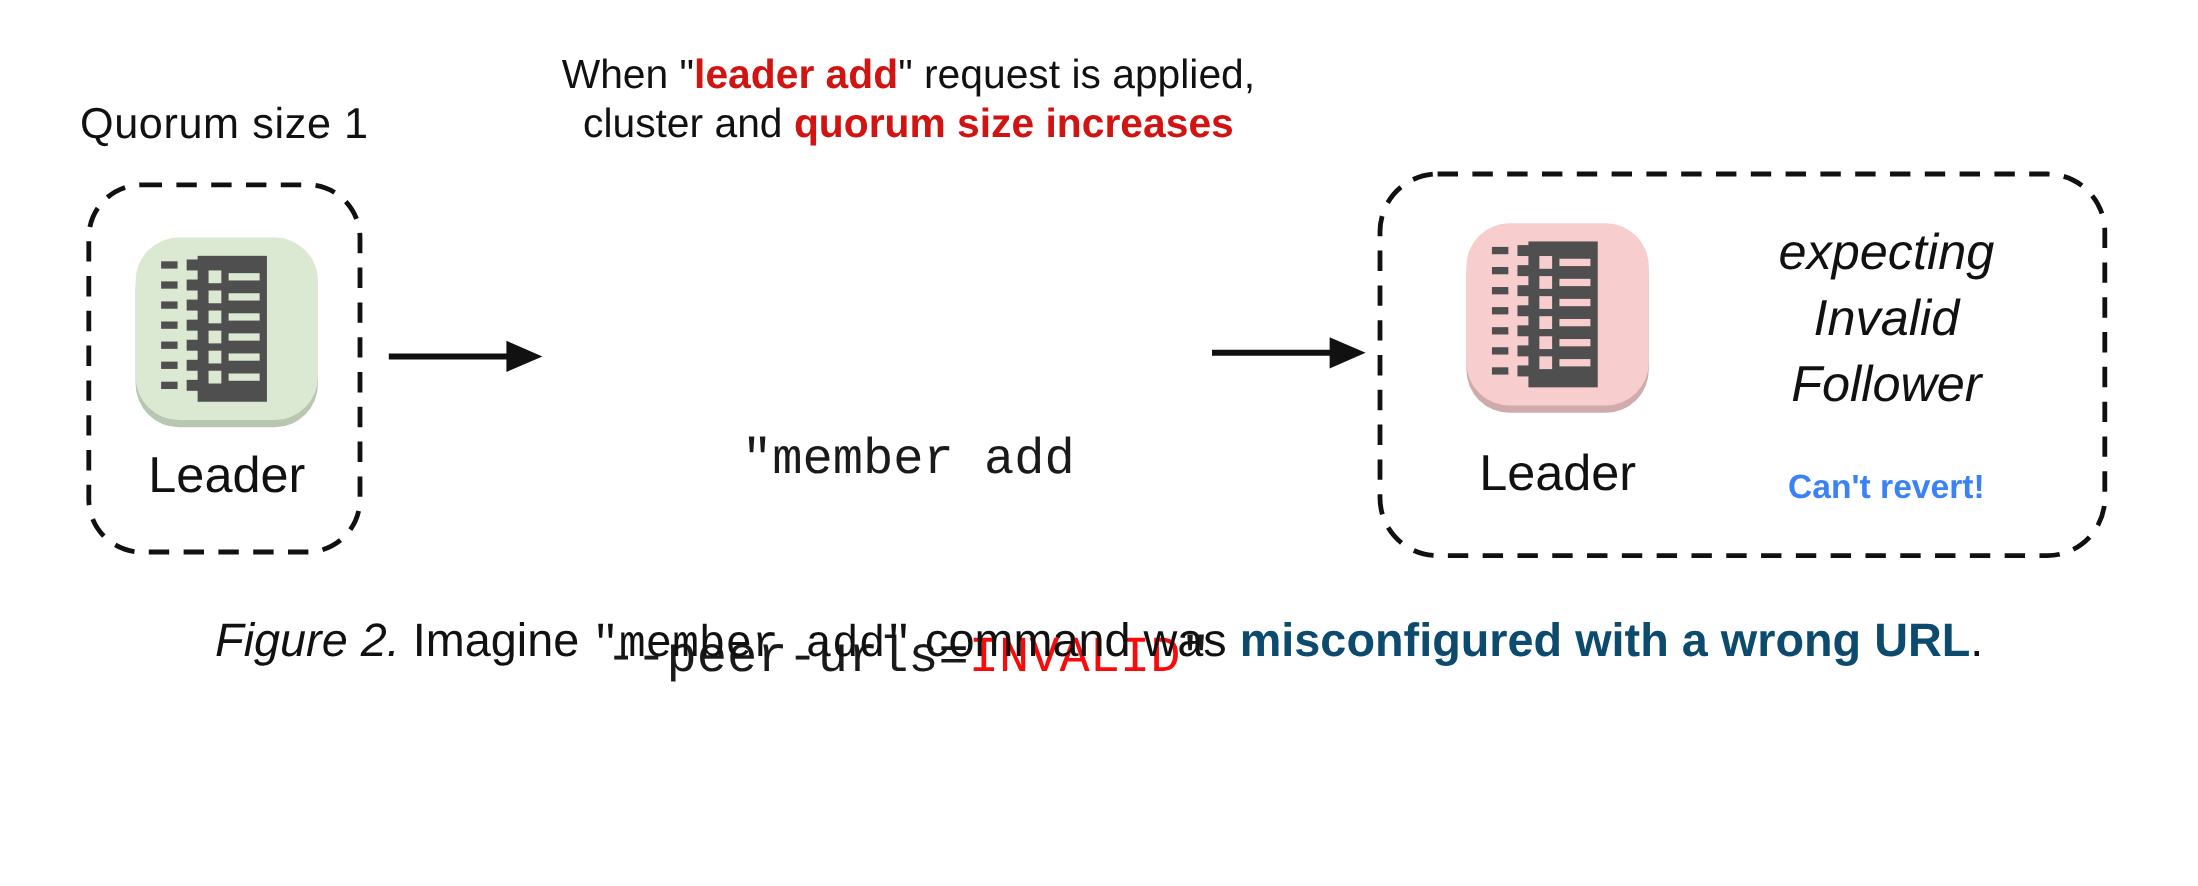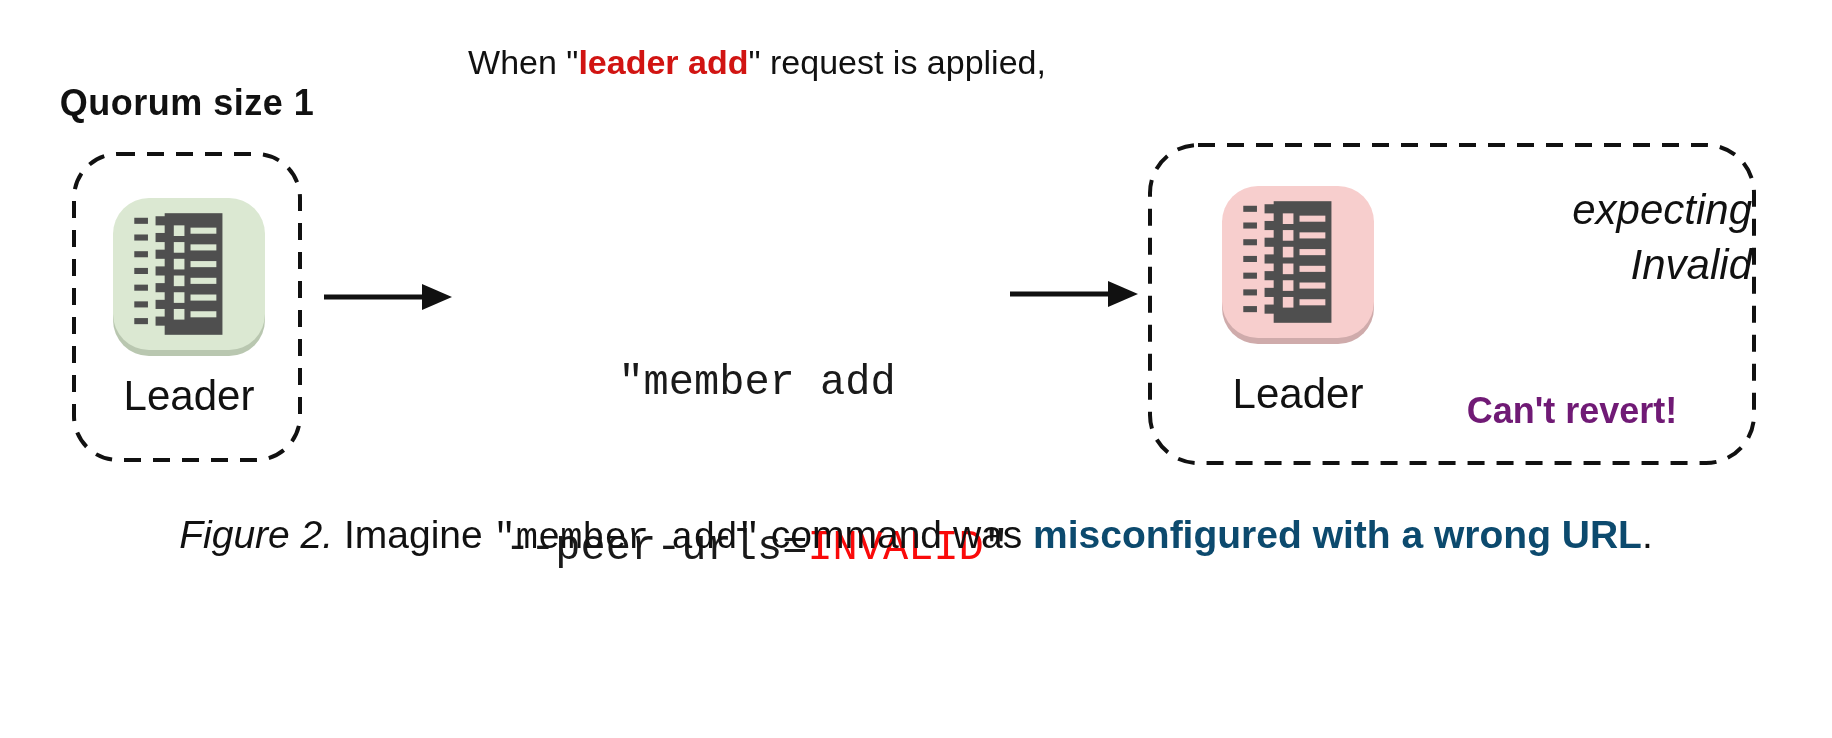--- a/index.html
+++ b/index.html
@@ -2,49 +2,50 @@
 <html><head>
 <meta charset="utf-8">
 <style>
   html,body{margin:0;padding:0;background:#ffffff;}
   .canvas{
     position:relative;width:1832px;height:738px;background:#ffffff;overflow:hidden;
     font-family:"Liberation Sans",sans-serif;color:#111111;
   }
   .abs{position:absolute;}
   .center{text-align:center;}
-  .group-title{font-size:36px;letter-spacing:.5px;font-weight:bold;}
+  .group-title{font-size:36px;letter-spacing:.5px;}
   .annotation{font-size:34px;line-height:41px;}
   .annotation .red-b{color:#d11412;font-weight:bold;}
   .cmd{font-family:"Liberation Mono","DejaVu Sans Mono",monospace;font-size:42px;line-height:55px;color:#1a1a1a;white-space:pre;}
   .cmd .red{color:#fa0a0a;}
   .node-icon{
     width:152px;height:152px;border-radius:36px;
   }
   .node-icon.green{background:#dbe8d2;box-shadow:0 6px 0 #b9c7b0;--rowfill:#dbe8d2;}
   .node-icon.pink{background:#f7cecd;box-shadow:0 6px 0 #cfabab;--rowfill:#f7cecd;}
   .node-icon svg{width:152px;height:152px;display:block;}
   .node-label{font-size:42px;}
   .note{font-size:42px;line-height:55px;font-style:italic;}
-  .warning{font-size:36px;font-weight:bold;color:#701a75;}
+  .warning{font-size:28px;font-weight:bold;color:#3b82f6;}
   .caption{font-size:39px;line-height:57px;}
   .caption .fig{font-style:italic;margin-top:20px;}
   .caption .code{font-family:"Liberation Mono","DejaVu Sans Mono",monospace;font-size:37px;}
   .caption .red-b{color:#0c4a6e;font-weight:bold;}
   .dashbox{position:absolute;}
 </style>
 </head>
 <body>
 
 <div class="canvas">
 
   <div class="abs center group-title" style="left:27px;top:82px;width:320px;">Quorum size 1</div>
 
   <div class="abs center annotation" style="left:378px;top:42px;width:758px;">
     <div><span>When "</span><span class="red-b">leader add</span><span>" request is applied,</span></div>
+    <div><span>cluster and </span><span class="red-b">quorum size increases</span></div>
   </div>
 
   <svg class="dashbox" style="left:70px;top:150px;" width="234" height="322">
     <rect x="4" y="4" width="226" height="306" rx="44" fill="none" stroke="#111111" stroke-width="4" stroke-dasharray="17 12"></rect>
   </svg>
 
   <div class="abs node-icon green" style="left:113px;top:198px;">
     <svg viewBox="0 0 100 100">
       <g fill="#4f4f4f">
         <rect x="34" y="10" width="38" height="80"></rect>
@@ -130,23 +131,24 @@
           <rect x="51" y="52.5" width="17" height="4"></rect>
         <rect x="40" y="62" width="7" height="7"></rect>
           <rect x="51" y="63.5" width="17" height="4"></rect>
         <rect x="40" y="73" width="7" height="7"></rect>
           <rect x="51" y="74.5" width="17" height="4"></rect>
       </g>
     </svg>
   </div>
   <div class="abs center node-label" style="left:1198px;top:370px;width:200px;">Leader</div>
 
-  <div class="abs center note" style="left:1392px;top:182px;width:360px;text-align:right;">
+  <div class="abs center note" style="left:1392px;top:182px;width:360px;">
     <div>expecting</div>
     <div>Invalid</div>
+    <div>Follower</div>
   </div>
 
   <div class="abs center warning" style="left:1392px;top:390px;width:360px;">Can't revert!</div>
 
   <div class="abs center caption" style="left:0px;top:506px;width:1832px;">
     <div><span class="fig">Figure 2.</span><span> Imagine </span><span class="code">"member add"</span><span> command was </span><span class="red-b">misconfigured with a wrong URL</span><span>.</span></div>
   </div>
 
 </div>
 

